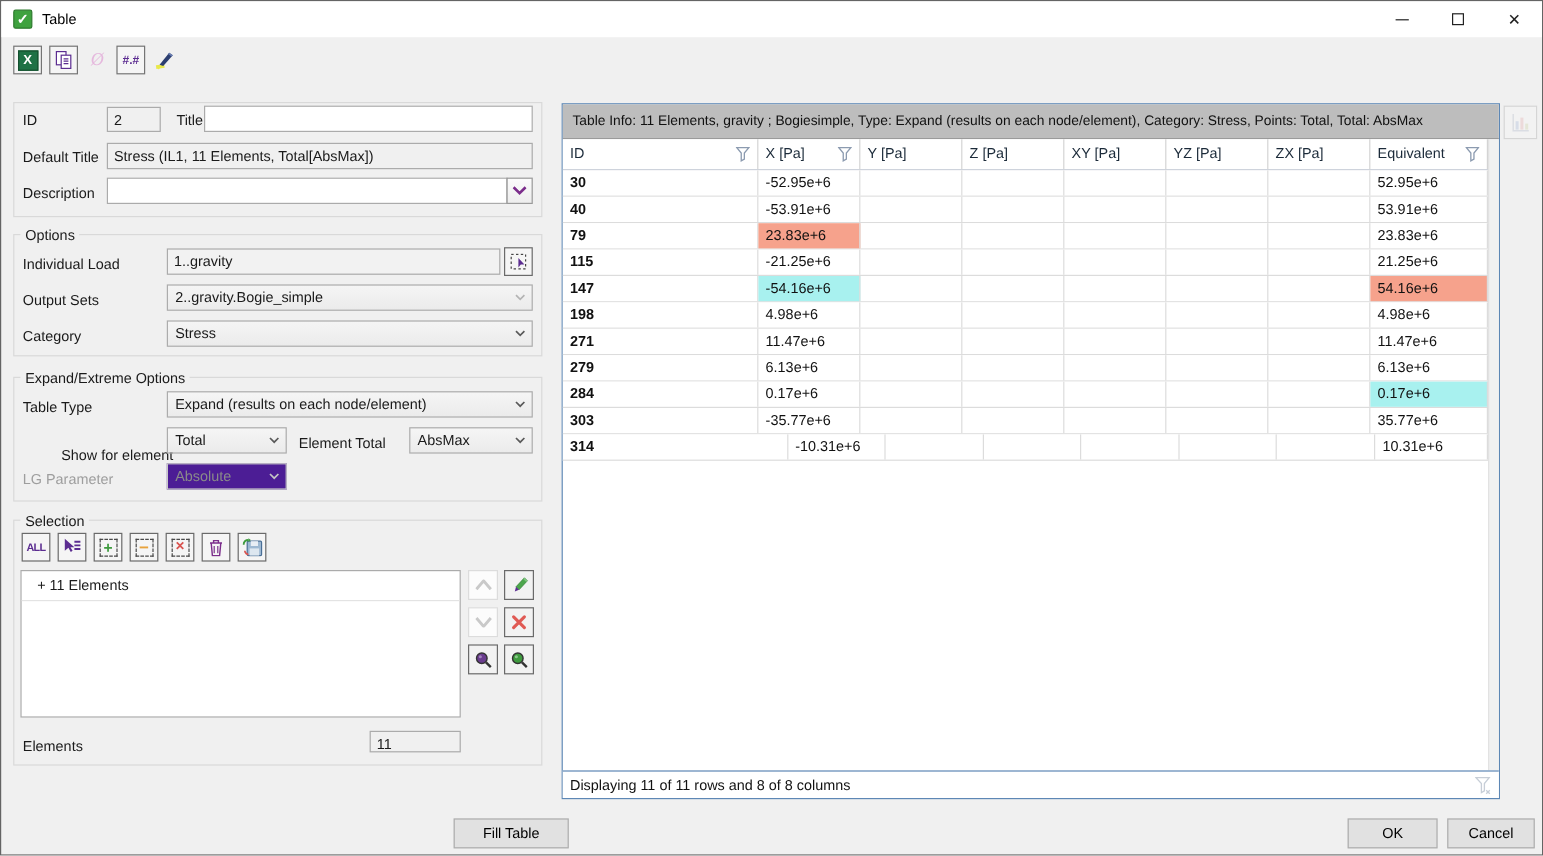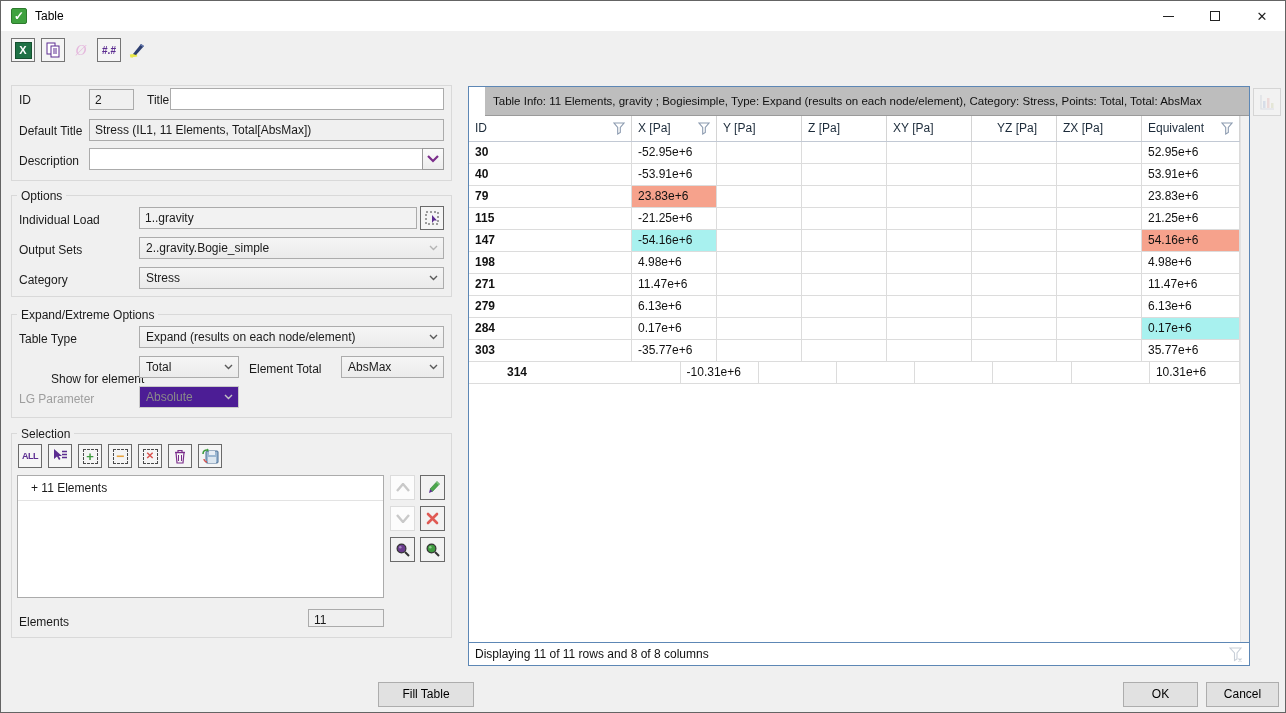--- a/index.html
+++ b/index.html
@@ -31,21 +31,21 @@
   .combo .chev{position:absolute;right:5px;top:7px;}
   .combo.dis{border-color:#c9c9c9;background:#4c1d95;}
   .combo.dis .ct{color:#8a8a8a;}
   
   .sbtn{position:absolute;top:443px;width:24px;height:24px;border:1px solid #6a6a6a;background:#f5f5f5;display:flex;align-items:center;justify-content:center;}
   .dashsq{width:15px;height:15px;border:1px dashed #4a4a4a;display:flex;align-items:center;justify-content:center;font-weight:bold;}
   .rbtn{position:absolute;width:25px;height:25px;border:1px solid #6a6a6a;background:#f2f2f2;display:flex;align-items:center;justify-content:center;}
   .rbtn.dis{border-color:#dcdcdc;background:#fcfcfc;}
   
   #tablewrap{position:absolute;left:467px;top:85px;width:782px;height:580px;border:1px solid #5d87b5;background:#ffffff;}
-  #tinfo{position:absolute;left:0;top:0;right:0;height:29px;background:#bdbdbd;border-bottom:1px solid #9a9a9a;line-height:28px;padding-left:8px;font-size:11.5px;color:#111;white-space:nowrap;overflow:hidden;margin-left:16px;}
+  #tinfo{position:absolute;left:0;top:0;right:0;height:29px;background:#bdbdbd;border-bottom:1px solid #9a9a9a;line-height:28px;padding-left:8px;font-size:11.5px;color:#111;white-space:nowrap;overflow:hidden;}
   #thead{position:absolute;left:0;top:29px;right:9px;height:26px;background:#fff;border-bottom:1px solid #c2c9d4;display:flex;}
   .hcell{position:relative;height:100%;border-right:1px solid #d4d4d4;padding-left:6px;line-height:25px;color:#1c2b3a;font-size:12px;display:flex;align-items:center;justify-content:space-between;}
   .hcell .flt{margin-right:6px;flex:0 0 auto;}
   #tbody{position:absolute;left:0;top:55px;right:9px;}
   .trow{display:flex;height:22px;border-bottom:1px solid #dcdcdc;background:#fff;}
   .tcell{height:100%;border-right:1px solid #dcdcdc;padding-left:6px;line-height:21px;font-size:12px;color:#111;white-space:nowrap;overflow:hidden;}
   .tcell.idc{font-weight:bold;}
   #vscroll{position:absolute;right:0;top:29px;bottom:23px;width:9px;background:#f1f1f1;border-left:1px solid #e2e2e2;}
   #tstatus{position:absolute;left:0;bottom:0;right:0;height:23px;background:#fff;border-top:1px solid #5d87b5;line-height:22px;padding-left:6px;font-size:12px;color:#111;}
   #tstatus .flt{position:absolute;right:6px;top:4px;opacity:.55;}
@@ -277,21 +277,21 @@
         </div>
         <div class="hcell" style="width: 85px;">
           <span>Y [Pa]</span>
         </div>
         <div class="hcell" style="width: 85px;">
           <span>Z [Pa]</span>
         </div>
         <div class="hcell" style="width: 85px;">
           <span>XY [Pa]</span>
         </div>
-        <div class="hcell" style="width: 85px; justify-content: center;">
+        <div class="hcell" style="width: 85px;">
           <span>YZ [Pa]</span>
         </div>
         <div class="hcell" style="width: 85px;">
           <span>ZX [Pa]</span>
         </div>
         <div class="hcell" style="width: 98px;">
           <span>Equivalent</span>
           <svg class="flt" width="12" height="13" viewBox="0 0 12 13">
             <path d="M1 1h10L7.3 5.5v5L4.7 12v-6.5z" fill="none" stroke="#8c9bb0" stroke-width="1.1"></path>
           </svg>
@@ -392,21 +392,21 @@
           <div class="tcell idc" style="width: 163px;">303</div>
           <div class="tcell" style="width: 85px;">-35.77e+6</div>
           <div class="tcell" style="width: 85px;"></div>
           <div class="tcell" style="width: 85px;"></div>
           <div class="tcell" style="width: 85px;"></div>
           <div class="tcell" style="width: 85px;"></div>
           <div class="tcell" style="width: 85px;"></div>
           <div class="tcell" style="width: 98px;">35.77e+6</div>
         </div>
         <div class="trow">
-          <div class="tcell idc" style="width: 196px; margin-left: 32px;">314</div>
+          <div class="tcell idc" style="width: 196px;">314</div>
           <div class="tcell" style="width: 85px;">-10.31e+6</div>
           <div class="tcell" style="width: 85px;"></div>
           <div class="tcell" style="width: 85px;"></div>
           <div class="tcell" style="width: 85px;"></div>
           <div class="tcell" style="width: 85px;"></div>
           <div class="tcell" style="width: 85px;"></div>
           <div class="tcell" style="width: 98px;">10.31e+6</div>
         </div>
       </div>
     <div id="vscroll"></div>

